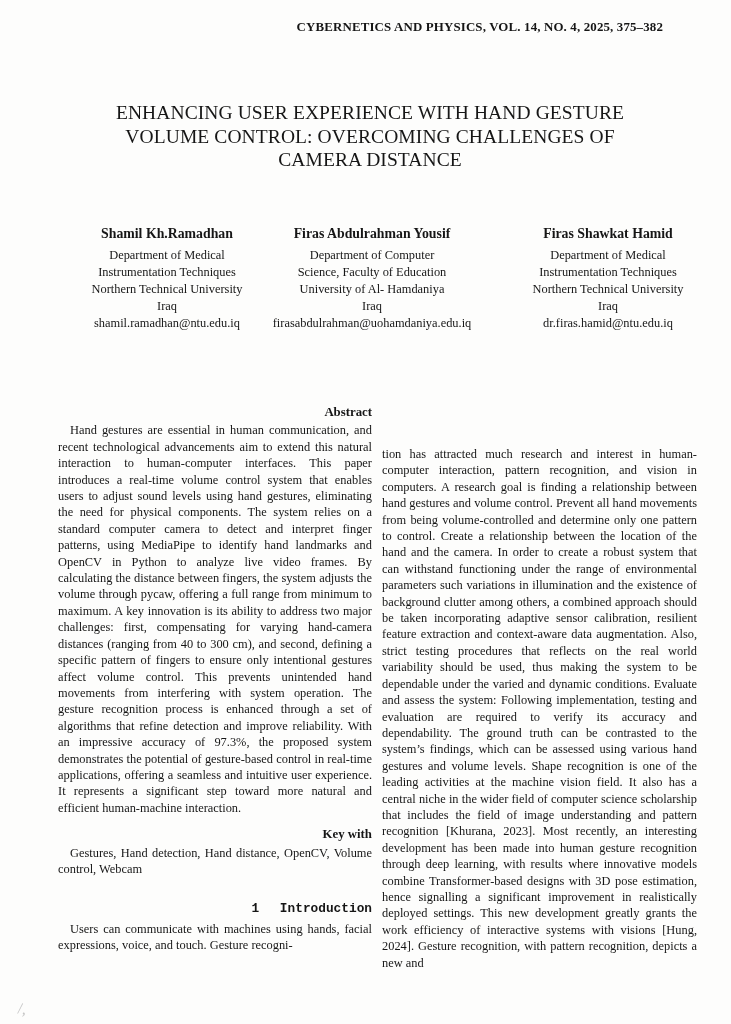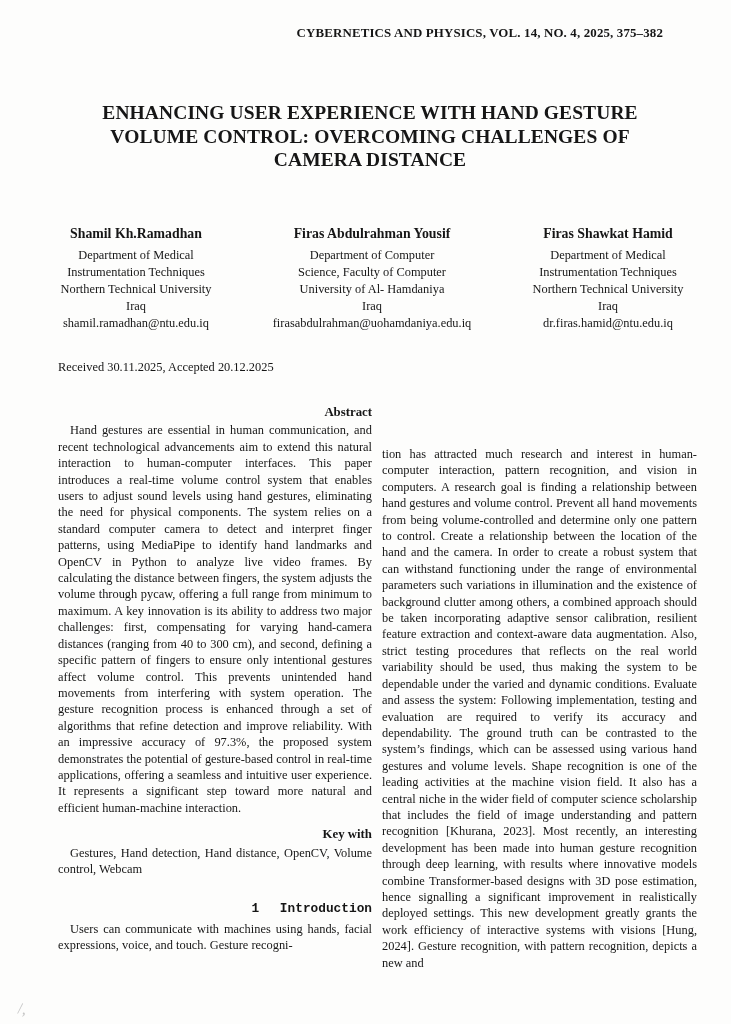--- a/index.html
+++ b/index.html
@@ -8,47 +8,47 @@
     width: 731px;
     height: 1024px;
     margin: 0 auto;
     background: #fdfdfc;
     color: #161616;
     font-family: "Liberation Serif", serif;
     overflow: hidden;
   }
   .journal-header {
     position: absolute;
-    top: 26px;
+    top: 20px;
     left: 0;
     right: 68px;
     text-align: right;
     font-weight: bold;
     font-size: 12.9px;
     letter-spacing: 0.15px;
   }
   .paper-title {
     position: absolute;
     top: 101px;
     left: 55px;
     right: 46px;
     text-align: center;
-    font-weight: bold;
+    font-weight: normal;
     font-size: 19.5px;
     line-height: 23.5px;
     letter-spacing: 0.1px;
   }
   .author-block {
     position: absolute;
     top: 226px;
     text-align: center;
     font-size: 12.4px;
     line-height: 16.9px;
   }
-  .author-1 { left: 21px;  width: 230px; }
+  .author-1 { left: 52px;  width: 230px; }
   .author-2 { left: 247px; width: 250px; }
   .author-3 { left: 493px; width: 230px; text-align: center; }
   .author-name {
     font-weight: bold;
     font-size: 13.8px;
     margin-bottom: 4px;
   }
   .article-history {
     position: absolute;
     top: 358px;
@@ -109,37 +109,36 @@
     <div>Department of Medical</div>
     <div>Instrumentation Techniques</div>
     <div>Northern Technical University</div>
     <div>Iraq</div>
     <div>shamil.ramadhan@ntu.edu.iq</div>
   </div>
 
   <div class="author-block author-2">
     <div class="author-name">Firas Abdulrahman Yousif</div>
     <div>Department of Computer</div>
-    <div>Science, Faculty of Computer</div>
+    <div>Science, Faculty of Education</div>
     <div>University of Al- Hamdaniya</div>
     <div>Iraq</div>
     <div>firasabdulrahman@uohamdaniya.edu.iq</div>
   </div>
 
   <div class="author-block author-3">
     <div class="author-name">Firas Shawkat Hamid</div>
     <div>Department of Medical</div>
     <div>Instrumentation Techniques</div>
     <div>Northern Technical University</div>
     <div>Iraq</div>
     <div>dr.firas.hamid@ntu.edu.iq</div>
   </div>
 
   <div class="article-history">
-    <div>Received 30.11.2025, Accepted 20.12.2025</div>
   </div>
 
   <div class="col col-left">
     <div class="section-heading">Abstract</div>
     <p class="para indent">Hand gestures are essential in human communication, and recent technological advancements aim to extend this natural interaction to human-computer interfaces. This paper introduces a real-time volume control system that enables users to adjust sound levels using hand gestures, eliminating the need for physical components. The system relies on a standard computer camera to detect and interpret finger patterns, using MediaPipe to identify hand landmarks and OpenCV in Python to analyze live video frames. By calculating the distance between fingers, the system adjusts the volume through pycaw, offering a full range from minimum to maximum. A key innovation is its ability to address two major challenges: first, compensating for varying hand-camera distances (ranging from 40 to 300 cm), and second, defining a specific pattern of fingers to ensure only intentional gestures affect volume control. This prevents unintended hand movements from interfering with system operation. The gesture recognition process is enhanced through a set of algorithms that refine detection and improve reliability. With an impressive accuracy of 97.3%, the proposed system demonstrates the potential of gesture-based control in real-time applications, offering a seamless and intuitive user experience. It represents a significant step toward more natural and efficient human-machine interaction.</p>
 
     <div class="keywords-block">
       <div class="section-heading">Key with</div>
       <p class="para indent">Gestures, Hand detection, Hand distance, OpenCV, Volume control, Webcam</p>
     </div>

